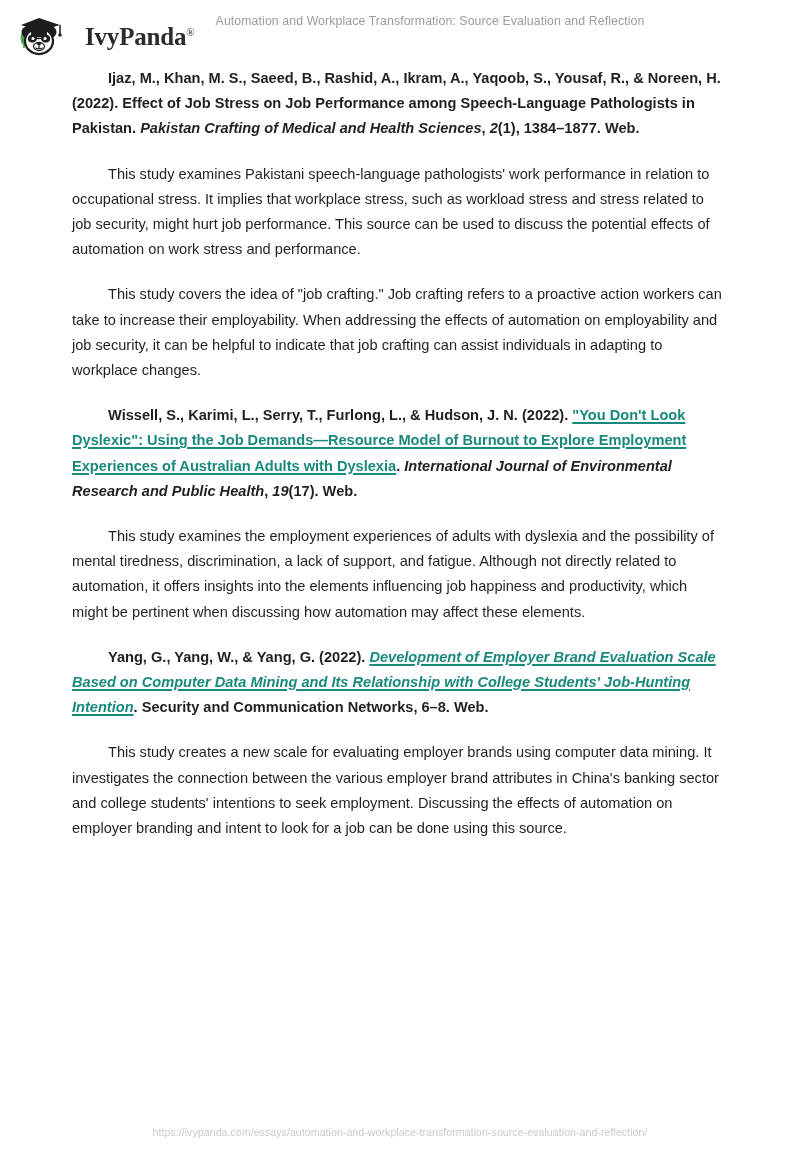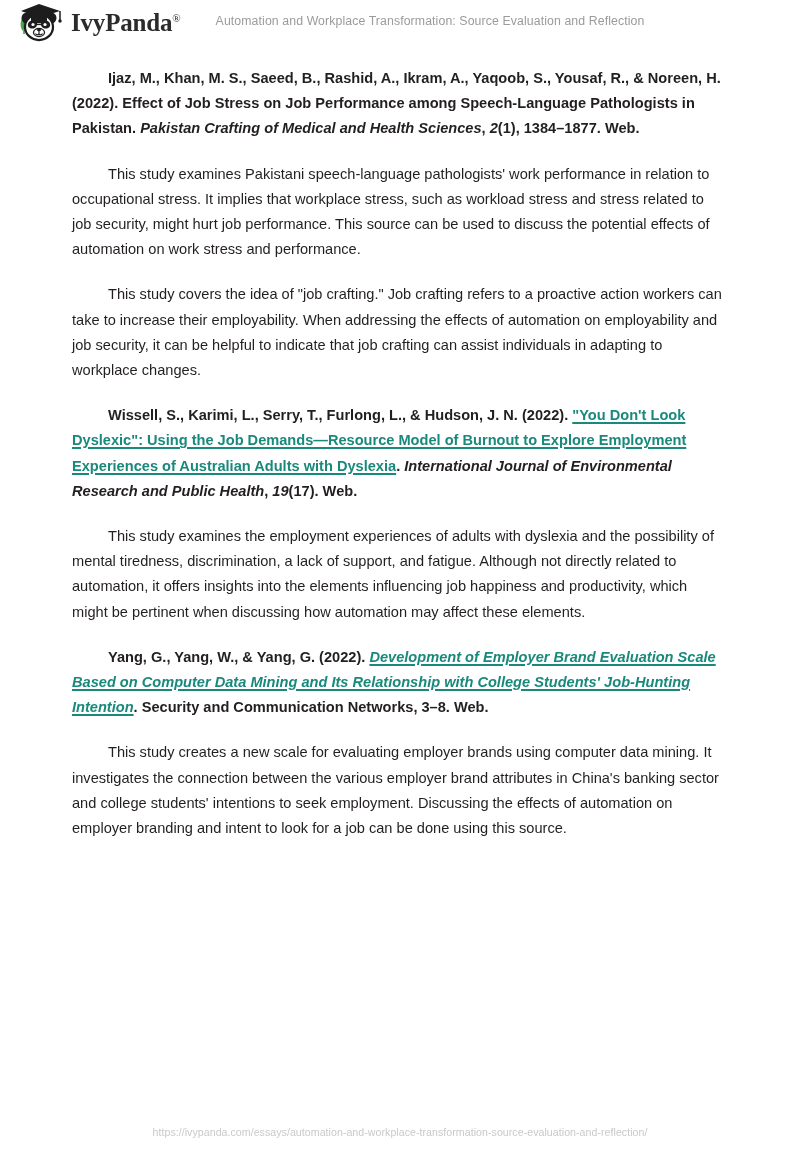--- a/index.html
+++ b/index.html
@@ -19,24 +19,24 @@
   
   .page-header {
     position: relative;
     height: 56px;
     display: flex;
     align-items: flex-start;
   }
   .brand {
     position: absolute;
     left: 14px;
-    top: 0;
+    top: 14px;
     display: flex;
     align-items: center;
-    gap: 7px;
+    gap: 21px;
   }
   .brand-mark {
     width: 50px;
     height: 44px;
     display: block;
   }
   .brand-text {
     font-family: "Liberation Serif", serif;
     font-size: 25px;
     font-weight: 700;
@@ -153,21 +153,21 @@
 
   <p class="indent">This study examines Pakistani speech-language pathologists' work performance in relation to occupational stress. It implies that workplace stress, such as workload stress and stress related to job security, might hurt job performance. This source can be used to discuss the potential effects of automation on work stress and performance.</p>
 
 
   <p class="indent">This study covers the idea of "job crafting." Job crafting refers to a proactive action workers can take to increase their employability. When addressing the effects of automation on employability and job security, it can be helpful to indicate that job crafting can assist individuals in adapting to workplace changes.</p>
 
   <p class="ref"><span>Wissell, S., Karimi, L., Serry, T., Furlong, L., &amp; Hudson, J. N. (2022). </span><a class="u-link" href="#">"You Don't Look Dyslexic": Using the Job Demands—Resource Model of Burnout to Explore Employment Experiences of Australian Adults with Dyslexia</a><span>. </span><em>International Journal of Environmental Research and Public Health</em><span>, </span><em>19</em><span>(17). Web.</span></p>
 
   <p class="indent">This study examines the employment experiences of adults with dyslexia and the possibility of mental tiredness, discrimination, a lack of support, and fatigue. Although not directly related to automation, it offers insights into the elements influencing job happiness and productivity, which might be pertinent when discussing how automation may affect these elements.</p>
 
-  <p class="ref"><span>Yang, G., Yang, W., &amp; Yang, G. (2022). </span><a class="u-link" href="#"><em>Development of Employer Brand Evaluation Scale Based on Computer Data Mining and Its Relationship with College Students' Job-Hunting Intention</em></a><span>. Security and Communication Networks, 3–8. Web.</span></p>
+  <p class="ref"><span>Yang, G., Yang, W., &amp; Yang, G. (2022). </span><a class="u-link" href="#"><em>Development of Employer Brand Evaluation Scale Based on Computer Data Mining and Its Relationship with College Students' Job-Hunting Intention</em></a><span>. Security and Communication Networks, 6–8. Web.</span></p>
 
   <p class="indent">This study creates a new scale for evaluating employer brands using computer data mining. It investigates the connection between the various employer brand attributes in China's banking sector and college students' intentions to seek employment. Discussing the effects of automation on employer branding and intent to look for a job can be done using this source.</p>
 
 </div>
 
 <div class="page-footer">
   <span>https://ivypanda.com/essays/automation-and-workplace-transformation-source-evaluation-and-reflection/</span>
 </div>
 
 </body></html>

